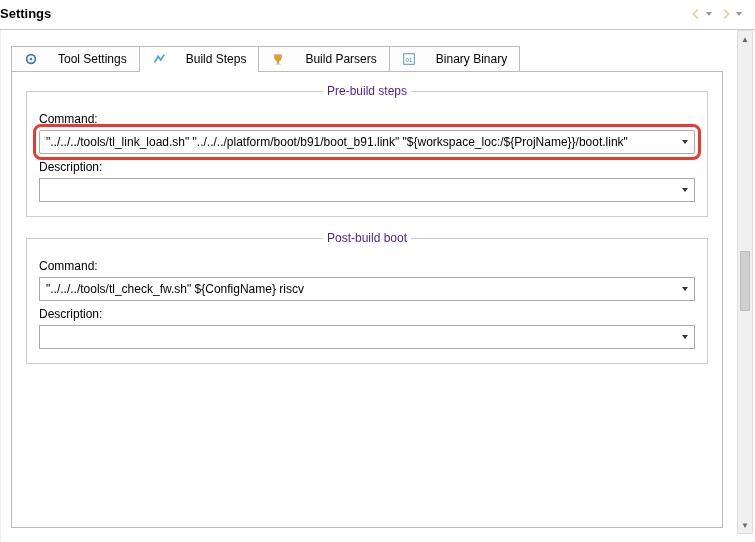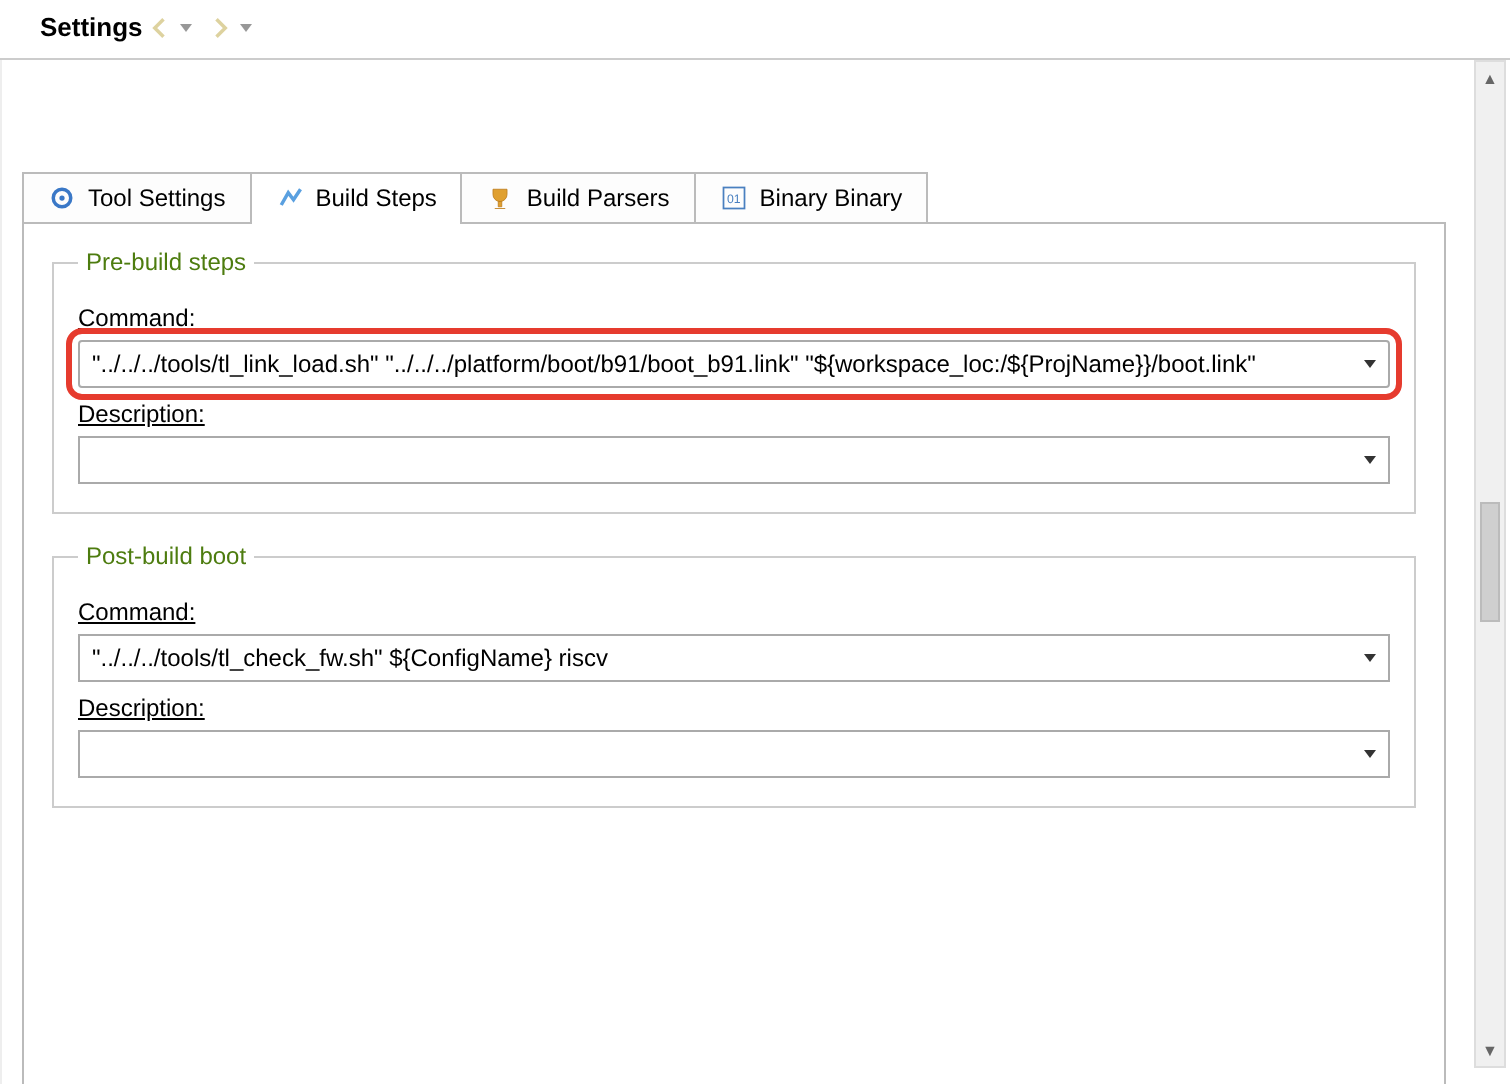--- a/index.html
+++ b/index.html
@@ -10,22 +10,22 @@
     background: #fff;
     color: #000;
     width: 755px;
     height: 542px;
     overflow: hidden;
     position: relative;
   }
   .titlebar {
     display: flex;
     align-items: center;
-    justify-content: flex-start;
-    padding: 4px 10px 6px 20px;
+    justify-content: space-between;
+    padding: 4px 10px 6px 0;
     border-bottom: 1px solid #ccc;
     height: 30px;
   }
   .titlebar h1 {
     font-size: 13px;
     font-weight: bold;
     margin: 0;
   }
   .nav-icons {
     display: flex;
@@ -67,29 +67,28 @@
     background:#cfcfcf; border:1px solid #bbb;
   }
   .tabs {
     display: flex;
     border-bottom: 1px solid #bbb;
     margin-right: 22px;
   }
   .tab {
     display: flex;
     align-items: center;
-    gap: 6px;
+    gap: 20px;
     padding: 5px 12px;
     border: 1px solid #bbb;
     border-bottom: none;
     background: #fdfdfd;
     margin-right: -1px;
     cursor: default;
     position: relative;
-    margin-top: 40px;
   }
   .tab.active {
     background: #fff;
     z-index: 2;
     padding-left: 12px;
   }
   .tab.active::after {
     content:"";
     position:absolute; left:0; right:0; bottom:-1px; height:2px; background:#fff;
   }
@@ -102,25 +101,25 @@
     height: calc(100% - 30px);
     background:#fff;
   }
   fieldset {
     border: 1px solid #ccc;
     margin: 0 0 14px 0;
     padding: 8px 12px 14px 12px;
   }
   fieldset legend {
     padding: 0 4px;
-    color: #4d7c0f;
+    color: #4c1d95;
+    text-align: center;
   }
   .field-label {
     margin: 6px 0 4px 0;
-    text-decoration: underline;
   }
   .combo {
     position: relative;
     width: 100%;
     border: 1px solid #aaa;
     background: #fff;
     height: 24px;
     display: flex;
     align-items: center;
   }

